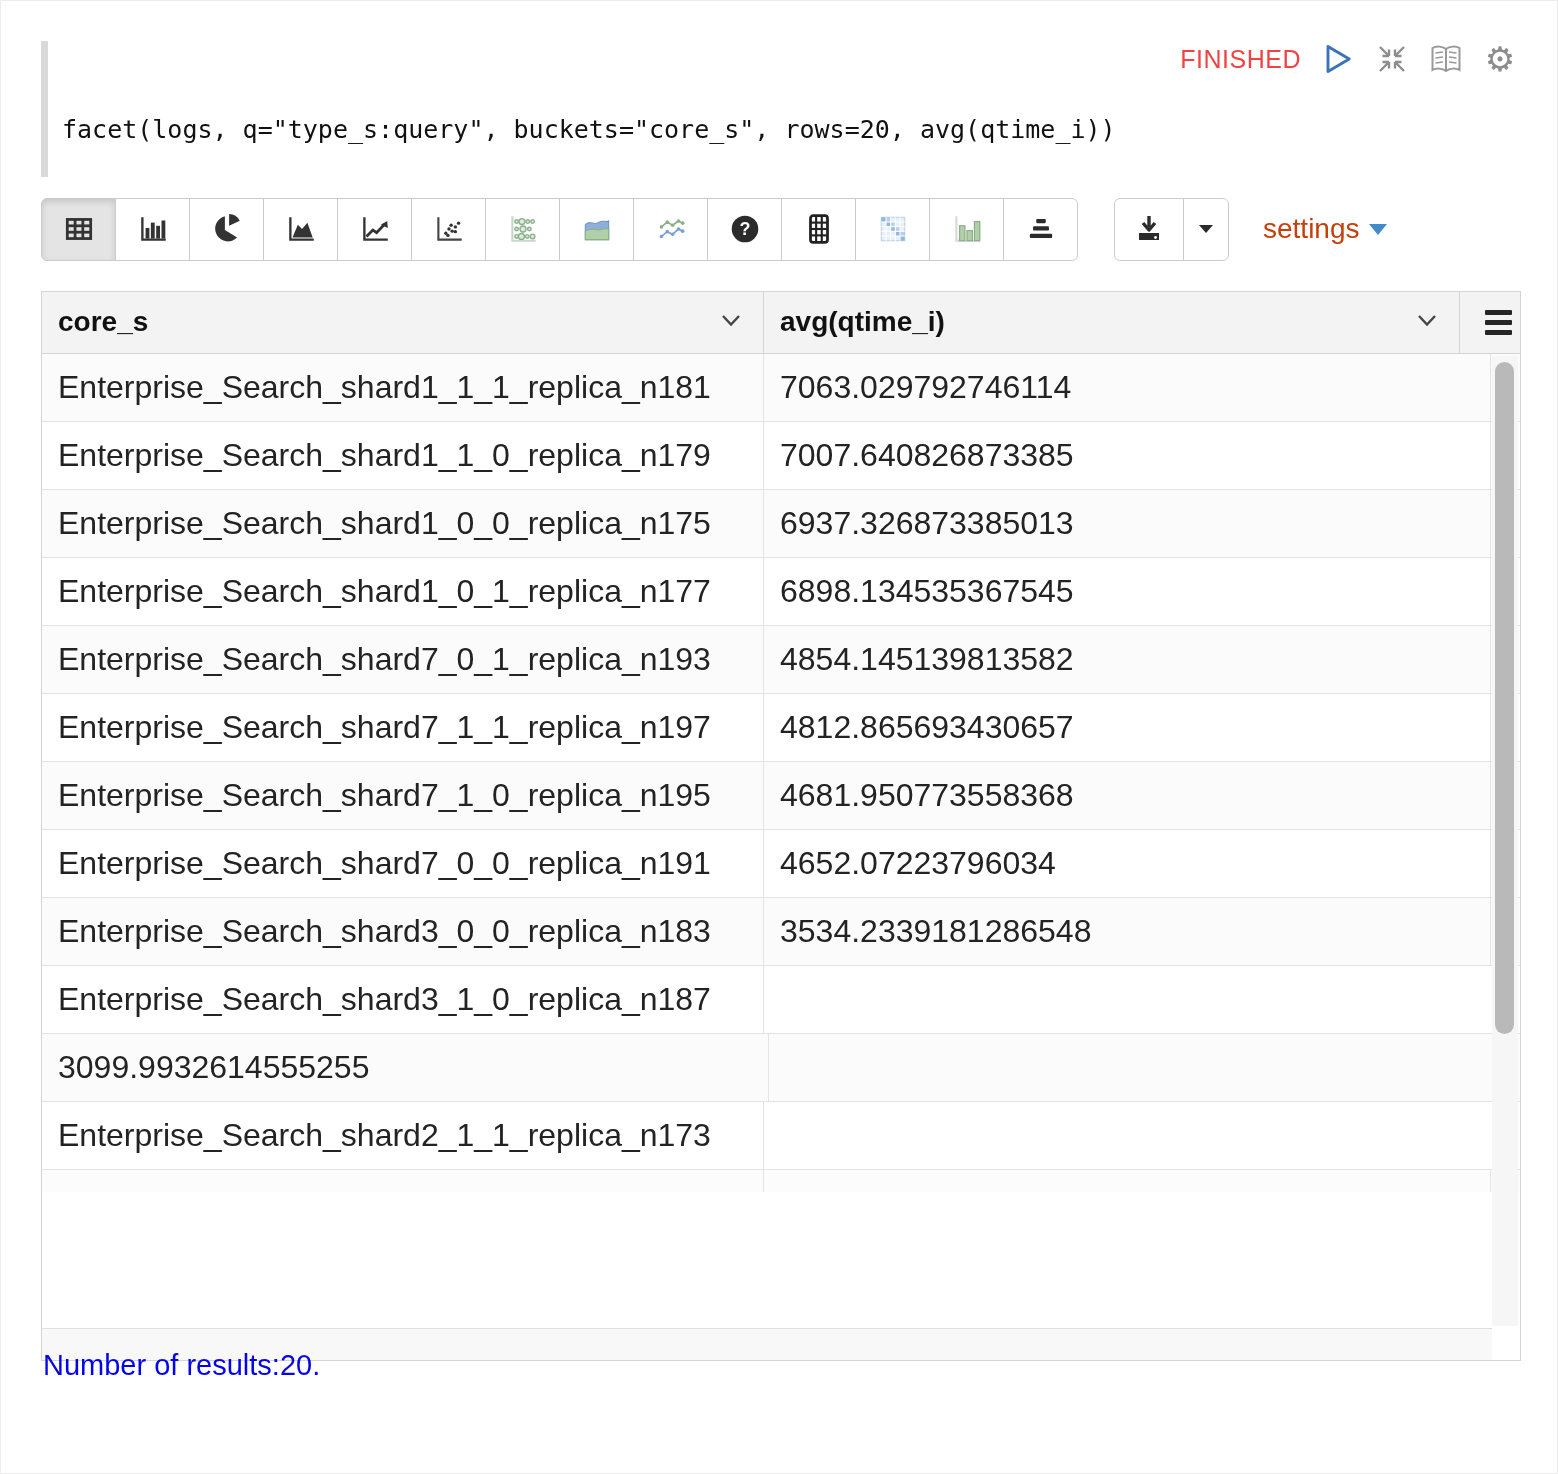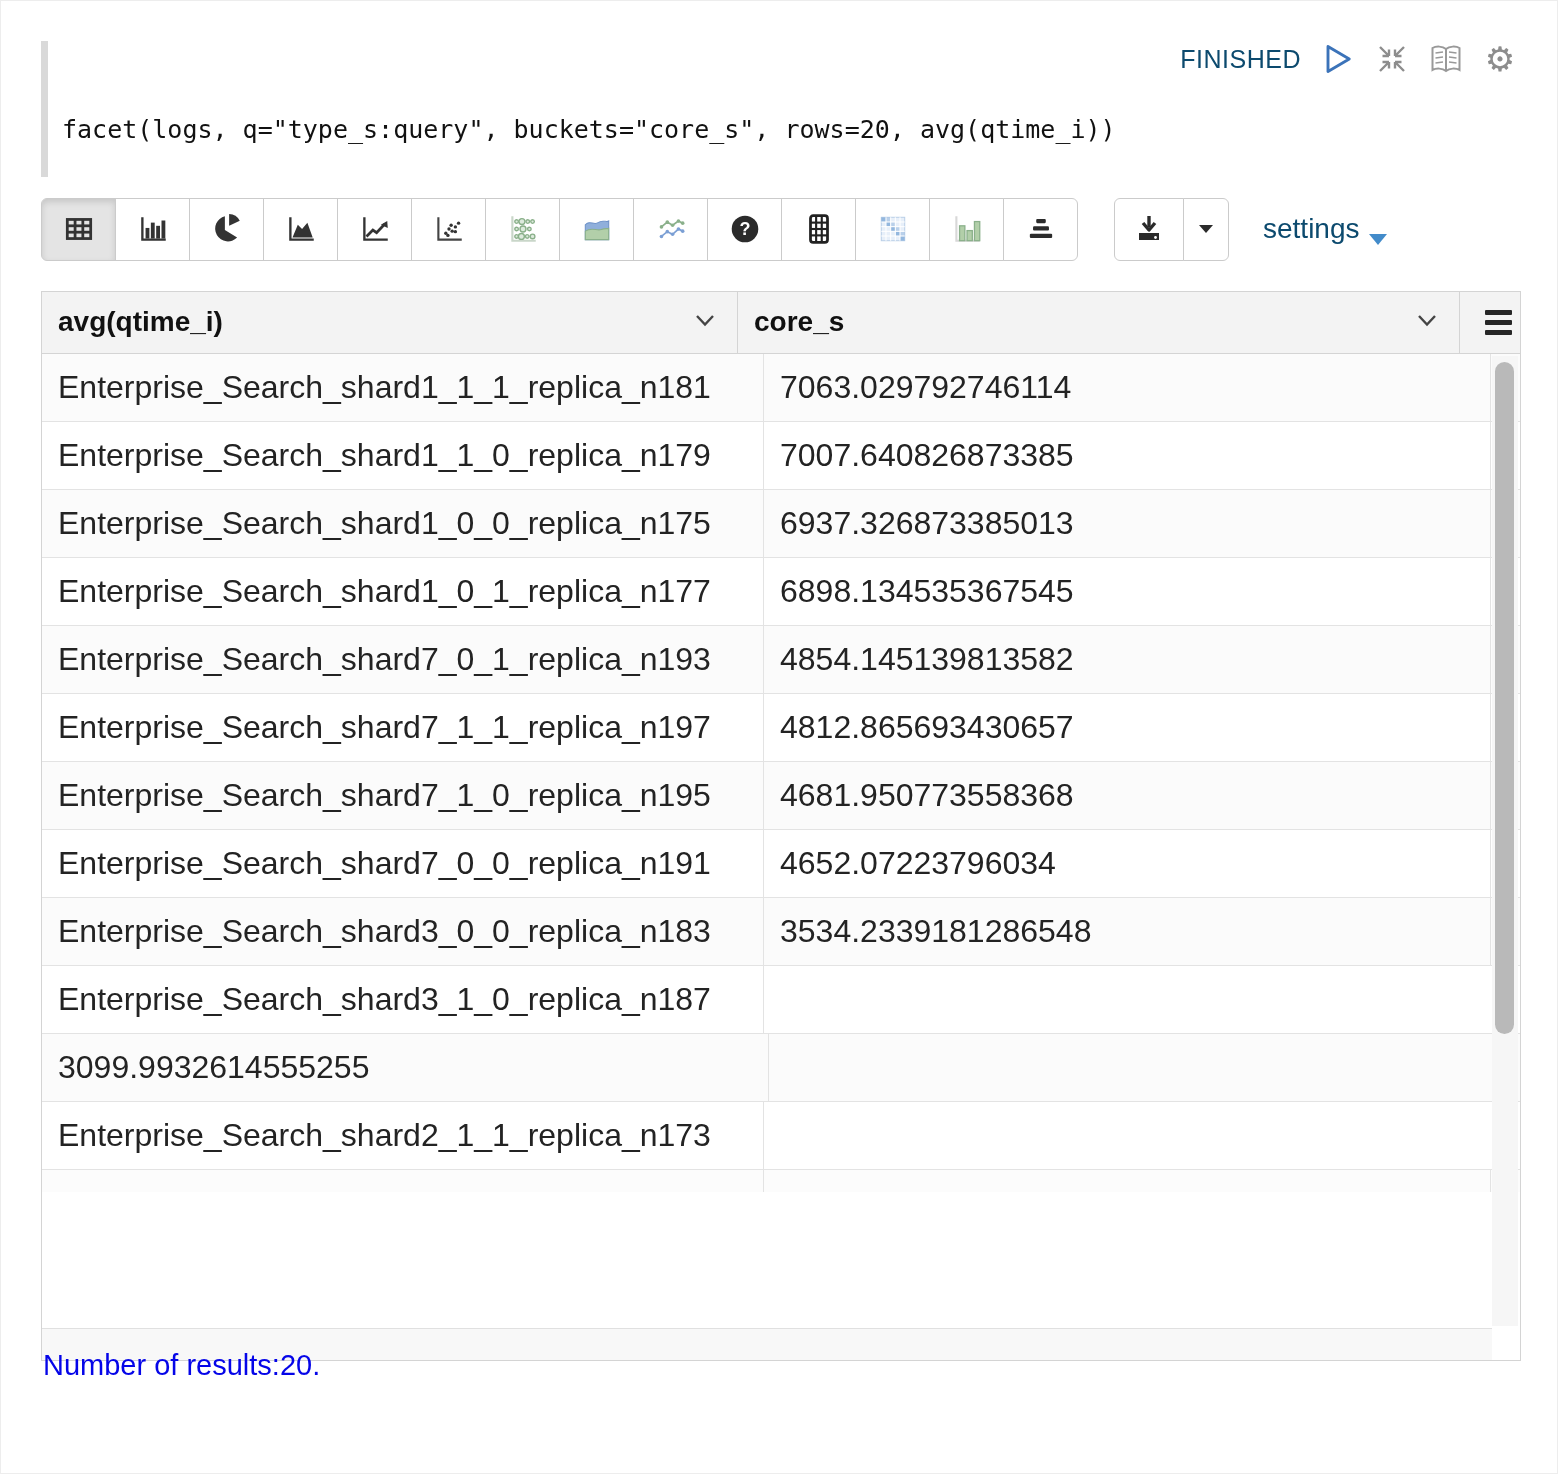--- a/index.html
+++ b/index.html
@@ -1,41 +1,41 @@
 <!DOCTYPE html>
 <html><head>
 <meta charset="utf-8">
 <style>
   * { margin:0; padding:0; box-sizing:border-box; }
   html,body { width:1558px; height:1474px; background:#fff; font-family:"Liberation Sans", sans-serif; color:#222; }
   .paragraph { position:absolute; inset:0; border:1px solid #ededed; background:#fff; }
 
   
   .status-bar { position:absolute; top:38px; right:40px; height:40px; display:flex; align-items:center; gap:20px; }
-  .status-label { color:#0c4a6e; font-size:25px; letter-spacing:0.5px; }
+  .status-label { color:#ef4444; font-size:25px; letter-spacing:0.5px; }
   .pctl { width:34px; height:34px; display:flex; align-items:center; justify-content:center; cursor:pointer; }
   .gear-glyph { font-size:34px; color:#8d8d8d; line-height:1; }
 
   
   .code-area { position:absolute; top:40px; left:40px; right:40px; height:136px; }
   .code-gutter { position:absolute; left:0; top:0; width:7px; height:136px; background:#d9d9d9; }
   .code-text { position:absolute; left:21px; top:74px; font-family:"DejaVu Sans Mono", monospace; font-size:25px; color:#111; white-space:pre; }
 
   
   .toolbar { position:absolute; top:196px; left:40px; height:64px; display:flex; align-items:center; }
   .btn-group { display:flex; }
   .tbtn { width:75px; height:63px; background:#fff; border:1px solid #cbcbcb; margin-left:-1px;
           display:flex; align-items:center; justify-content:center; cursor:pointer; }
   .btn-group .tbtn:first-child { margin-left:0; border-top-left-radius:6px; border-bottom-left-radius:6px; }
   .btn-group .tbtn:last-child { border-top-right-radius:6px; border-bottom-right-radius:6px; }
   .tbtn.selected { background:#e4e4e4; box-shadow:inset 0 3px 6px rgba(0,0,0,.13); }
   .dl-group { margin-left:36px; }
   .dl-main { width:70px; }
   .dl-caret { width:46px; }
-  .settings-link { margin-left:34px; color:#0c4a6e; font-size:28px; cursor:pointer; display:flex; align-items:flex-end; gap:9px; }
+  .settings-link { margin-left:34px; color:#c2410c; font-size:28px; cursor:pointer; display:flex; align-items:center; gap:9px; }
   .caret-down-blue { width:0; height:0; border-left:9px solid transparent; border-right:9px solid transparent; border-top:11px solid #428bca; }
 
   
   .grid { position:absolute; top:290px; left:40px; width:1480px; height:1070px; border:1px solid #d4d4d4; background:#fff; }
   .grid-header { display:flex; height:62px; background:#f3f3f3; border-bottom:1px solid #d4d4d4; }
   .gh-cell { position:relative; font-weight:bold; font-size:28px; color:#111; line-height:60px; padding-left:16px; border-right:1px solid #d4d4d4; cursor:pointer; }
   .gh-1 { width:722px; }
   .gh-2 { width:696px; }
   .gh-menu { flex:1; border-right:none; display:flex; align-items:center; justify-content:center; cursor:pointer; }
   .col-chevron { position:absolute; right:22px; top:22px; cursor:pointer; }
@@ -287,28 +287,28 @@
     </div>
 
     <div class="settings-link">
       <span>settings</span>
       <span class="caret-down-blue"></span>
     </div>
   </div>
 
   <div class="grid">
     <div class="grid-header">
+      <div class="gh-cell gh-1">
+        <span>core_s</span>
+        <svg class="col-chevron" width="20" height="13" viewBox="0 0 20 13">
+          <path d="M2 2 L10 10.5 L18 2" stroke="#444" stroke-width="2.4" fill="none"></path>
+        </svg>
+      </div>
       <div class="gh-cell gh-2">
         <span>avg(qtime_i)</span>
-        <svg class="col-chevron" width="20" height="13" viewBox="0 0 20 13">
-          <path d="M2 2 L10 10.5 L18 2" stroke="#444" stroke-width="2.4" fill="none"></path>
-        </svg>
-      </div>
-      <div class="gh-cell gh-1">
-        <span>core_s</span>
         <svg class="col-chevron" width="20" height="13" viewBox="0 0 20 13">
           <path d="M2 2 L10 10.5 L18 2" stroke="#444" stroke-width="2.4" fill="none"></path>
         </svg>
       </div>
       <div class="gh-cell gh-menu">
         <span class="burger">
             <span></span>
             <span></span>
             <span></span>
           </span>

